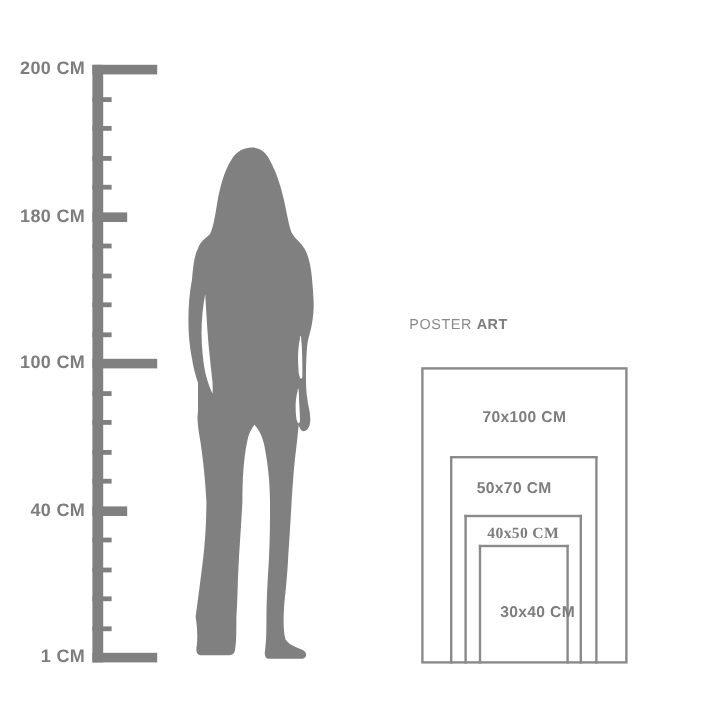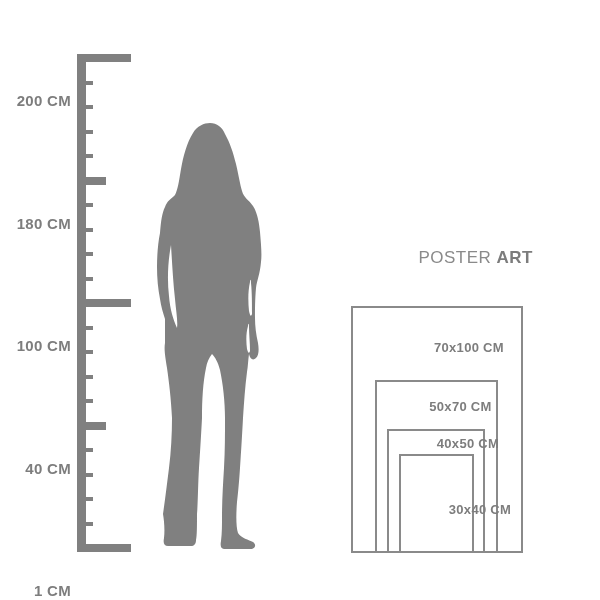--- a/index.html
+++ b/index.html
@@ -10,44 +10,44 @@
 
   
   #ruler{position:absolute;left:0;top:0;width:140px;height:600px;}
   .ruler-bar{position:absolute;left:77px;top:54px;width:9px;height:498px;background:#808080;}
   .tick{position:absolute;left:77px;background:#808080;}
   .tick.major{width:54px;height:8px;}
   .tick.medium{width:29px;height:8px;}
   .tick.minor{width:16px;height:4px;}
   .ruler-label{
     position:absolute;left:0;width:71px;height:18px;line-height:18px;
-    text-align:right;font-size:15px;font-weight:bold;color:#7d7d7d;letter-spacing:0.3px;margin-top:43px;
+    text-align:right;font-size:15px;font-weight:bold;color:#7d7d7d;letter-spacing:0.3px;
   }
 
   
   #figure{position:absolute;left:156px;top:121px;width:106px;height:430px;}
 
   
   .poster-title{
-    position:absolute;left:341px;top:248px;width:192px;height:20px;line-height:20px;
-    text-align:right;font-size:17px;letter-spacing:0.5px;color:#8a8a8a;
+    position:absolute;left:341px;top:260px;width:192px;height:20px;line-height:20px;
+    text-align:left;font-size:12px;letter-spacing:0.5px;color:#8a8a8a;
   }
   .poster-title .bold{font-weight:bold;color:#7c7c7c;}
   .prect{position:absolute;border:2px solid #8a8a8a;box-sizing:border-box;background:transparent;}
   #rect-70x100{left:351px;top:306px;width:172px;height:247px;}
   #rect-50x70 {left:375px;top:380px;width:123px;height:173px;border-bottom:none;}
   #rect-40x50 {left:387px;top:429px;width:98px; height:124px;border-bottom:none;}
   #rect-30x40 {left:399px;top:454px;width:75px; height:99px; border-bottom:none;}
   .psize{
     position:absolute;text-align:center;font-size:13px;font-weight:bold;
-    color:#7d7d7d;letter-spacing:0.3px;height:16px;line-height:16px;margin-left:32px;
+    color:#7d7d7d;letter-spacing:0.3px;height:16px;line-height:16px;
   }
   #label-70x100{left:351px;top:340px;width:172px;}
   #label-50x70 {left:375px;top:399px;width:107px;}
-  #label-40x50 {left:387px;top:436px;width:98px;}
+  #label-40x50 {left:387px;top:436px;width:98px;font-family:Liberation Serif, serif;}
   #label-30x40 {left:399px;top:502px;width:98px;}
 </style>
 </head>
 <body>
 
 <div id="ruler">
   <div class="ruler-bar"></div>
 
   <span class="ruler-label" style="top:49px">200 CM</span>
   <span class="ruler-label" style="top:172px">180 CM</span>

